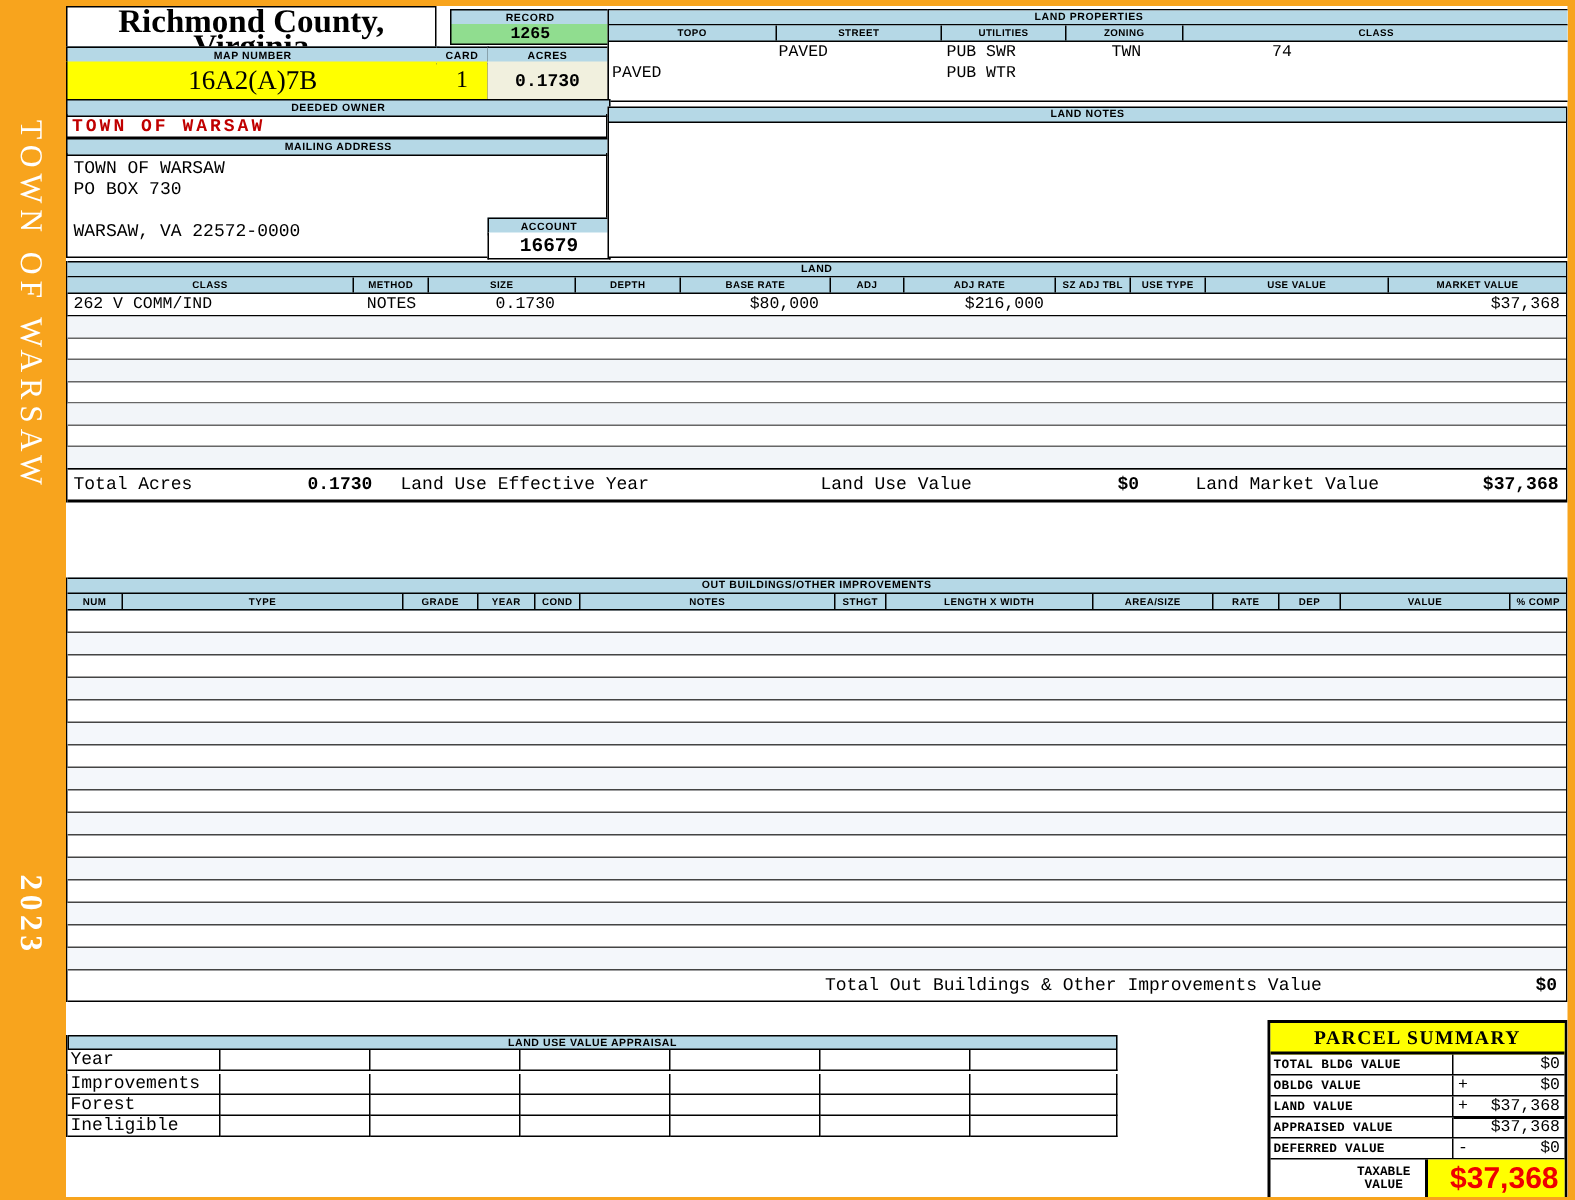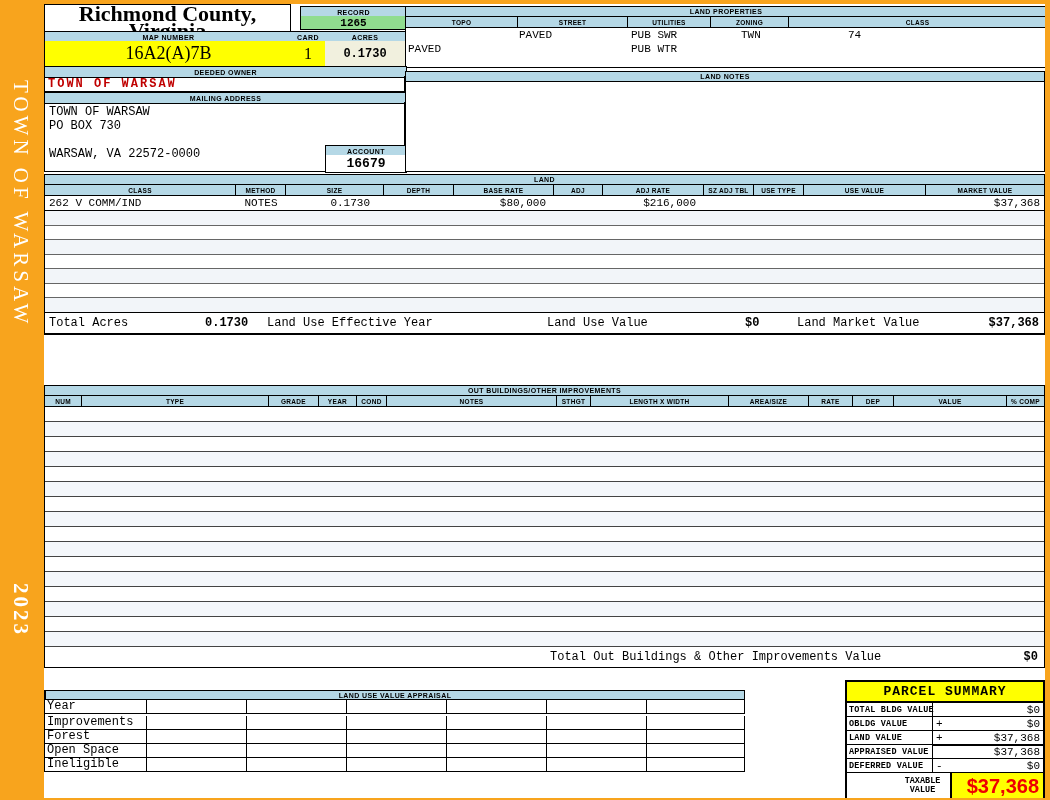--- a/index.html
+++ b/index.html
@@ -94,23 +94,23 @@
   .lu-grid{display:grid;grid-template-columns:102px 100px 100px 100px 100px 100px auto;}
   .lu-row{height:14px;}
   .lu-row .lc{border-right:1px solid #000;border-bottom:1px solid #000;font-family:"Liberation Mono",monospace;
               font-size:12px;line-height:13px;padding-left:2px;white-space:pre;overflow:hidden;}
   .lu-gap{height:2px;background:#fff;}
   .lu-bold .lc:first-child{font-weight:700;font-size:13px;}
 
   
   .parcel{left:801px;top:676px;width:200px;border:2px solid #000;background:#fff;box-sizing:border-box;}
   .p-title{height:19px;background:#FF0;border-bottom:2px solid #000;display:flex;align-items:center;justify-content:center;
-           font-family:Liberation Mono, monospace;font-size:13px;font-weight:700;letter-spacing:1px;}
+           font-family:Liberation Serif, serif;font-size:13px;font-weight:700;letter-spacing:1px;}
   .p-row{display:flex;height:13px;border-bottom:1px solid #000;}
-  .p-label{width:86px;border-right:1px solid #000;display:flex;align-items:center;padding-left:2px;box-sizing:border-box;
+  .p-label{width:122px;border-right:1px solid #000;display:flex;align-items:center;padding-left:2px;box-sizing:border-box;
            font-family:"Liberation Mono",monospace;font-size:8.5px;font-weight:700;letter-spacing:.2px;white-space:pre;}
   .p-valcell{flex:1;display:flex;align-items:center;justify-content:space-between;padding:0 3px;
              font-family:"Liberation Mono",monospace;font-size:11px;}
   .p-valcell.sum{border-top:2px solid #000;margin-top:-1px;}
   .p-taxrow{display:flex;height:26px;}
   .p-taxlabel{width:57px;border-right:2px solid #000;display:flex;align-items:center;justify-content:center;text-align:center;
               font-family:"Liberation Mono",monospace;font-size:8.5px;font-weight:700;line-height:9px;box-sizing:border-box;margin-left:48px;}
   .p-taxval{flex:1;background:#FF0;color:#EE0000;display:flex;align-items:center;justify-content:flex-end;
             padding-right:4px;font-size:20px;font-weight:700;font-family:"Liberation Sans",sans-serif;}
 </style>
@@ -286,29 +286,20 @@
       <div class="lu-grid lu-row">
         <div class="lc">Forest</div>
         <div class="lc"></div>
           <div class="lc"></div>
           <div class="lc"></div>
           <div class="lc"></div>
           <div class="lc"></div>
           <div class="lc"></div>
       </div>
       <div class="lu-grid lu-row">
-        <div class="lc">Open Space</div>
-        <div class="lc"></div>
-          <div class="lc"></div>
-          <div class="lc"></div>
-          <div class="lc"></div>
-          <div class="lc"></div>
-          <div class="lc"></div>
-      </div>
-      <div class="lu-grid lu-row">
         <div class="lc">Ineligible</div>
         <div class="lc"></div>
           <div class="lc"></div>
           <div class="lc"></div>
           <div class="lc"></div>
           <div class="lc"></div>
           <div class="lc"></div>
       </div>
     </div>
 

